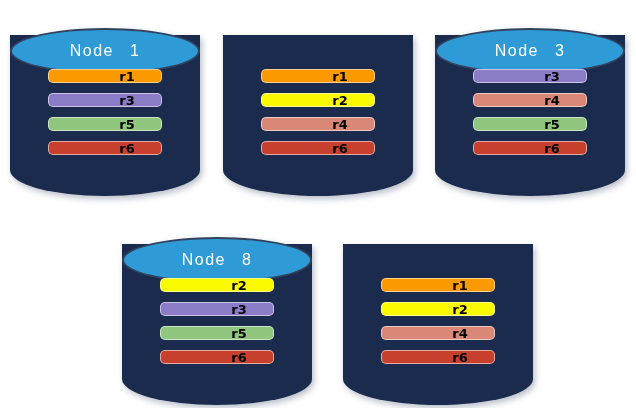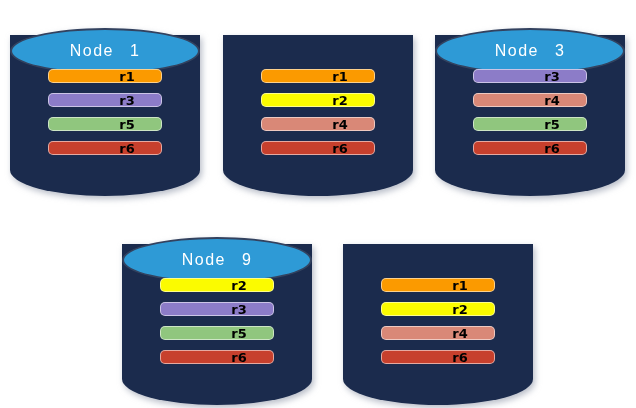--- a/index.html
+++ b/index.html
@@ -116,21 +116,21 @@
         <div class="bar" style="background: rgb(140, 124, 200);">r3</div>
         <div class="bar" style="background: rgb(217, 136, 119);">r4</div>
         <div class="bar" style="background: rgb(144, 198, 126);">r5</div>
         <div class="bar" style="background: rgb(199, 64, 45);">r6</div>
       </div>
   </div>
 
   <div class="cyl pos-3">
     <div class="cyl-body"></div>
     <div class="cyl-top">
-      <span class="cyl-title">Node 9</span>
+      <span class="cyl-title">Node 8</span>
     </div>
     <div class="bars">
         <div class="bar" style="background: rgb(251, 251, 0);">r2</div>
         <div class="bar" style="background: rgb(140, 124, 200);">r3</div>
         <div class="bar" style="background: rgb(144, 198, 126);">r5</div>
         <div class="bar" style="background: rgb(199, 64, 45);">r6</div>
       </div>
   </div>
 
   <div class="cyl pos-4">

